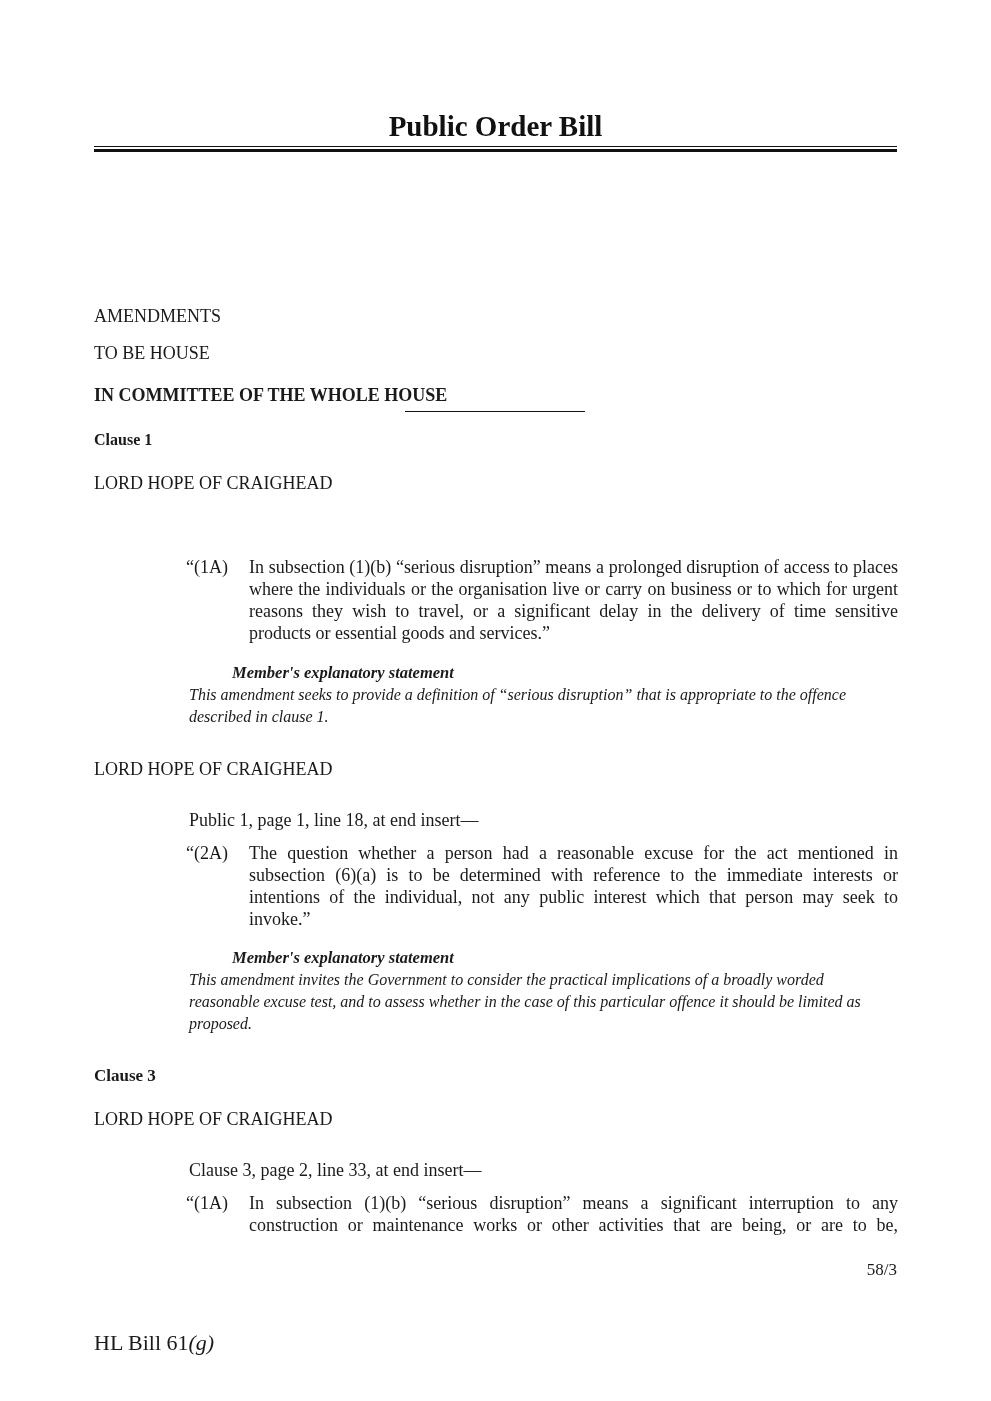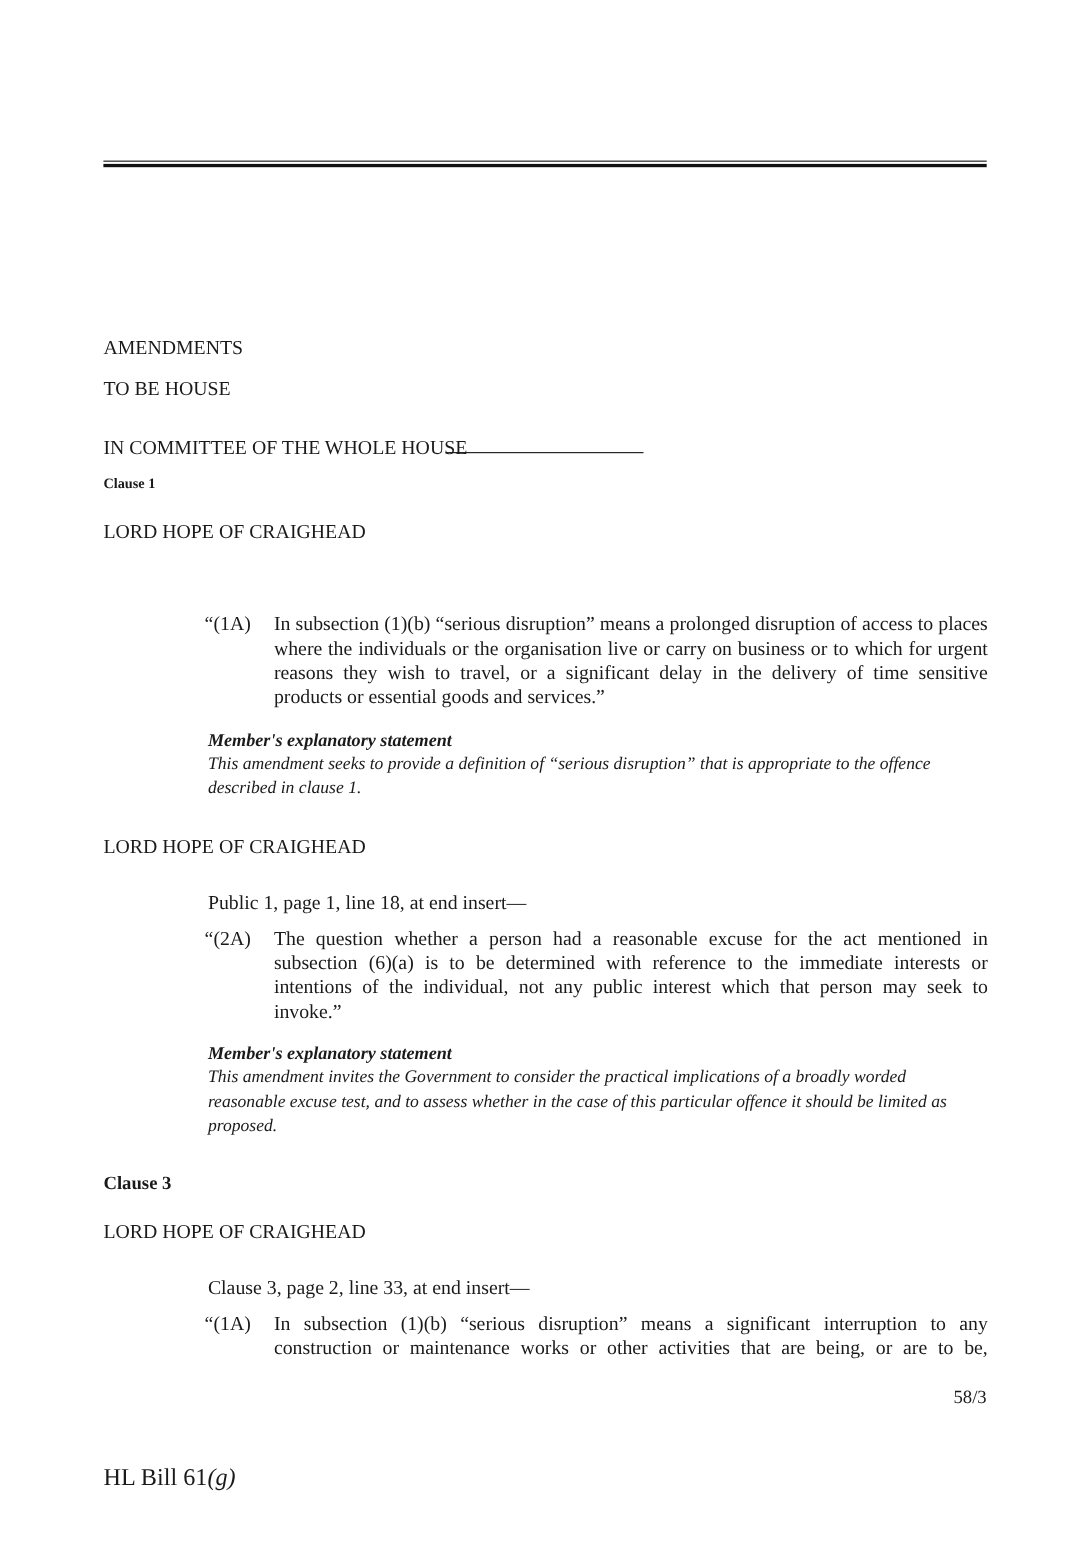--- a/index.html
+++ b/index.html
@@ -82,20 +82,21 @@
       position: absolute;
       left: 189px;
       width: 709px;
       font-size: 16px;
       line-height: 22px;
       font-style: italic;
     }
     .expl .head {
       font-weight: bold;
       font-size: 16.5px;
+      margin-left: 43px;
     }
     .footer-left {
       position: absolute;
       left: 94px;
       top: 1332px;
       font-size: 22px;
       line-height: 22px;
     }
     .footer-right {
       position: absolute;
@@ -103,29 +104,30 @@
       top: 1259px;
       font-size: 17px;
       line-height: 22px;
     }
   </style>
 </head>
 <body>
 
 <div class="page">
 
+  <div class="title">Public Order Bill</div>
   <div class="rule-thin"></div>
   <div class="rule-thick"></div>
 
   <div class="center" style="top:305px;">AMENDMENTS</div>
   <div class="center" style="top:342px;">TO BE HOUSE</div>
-  <div class="center" style="top:396px;">IN COMMITTEE OF THE WHOLE HOUSE</div>
+  <div class="center" style="top:384px;font-weight:bold;">IN COMMITTEE OF THE WHOLE HOUSE</div>
   <div class="small-rule"></div>
 
-  <div class="center bold" style="top:429px; font-size:13px;">Clause 1</div>
+  <div class="center bold" style="top:429px; font-size:16px;">Clause 1</div>
 
   <div class="center" style="top:472px;">LORD HOPE OF CRAIGHEAD</div>
   <div class="amend" style="top:556px;">
     <span class="num">“(1A)</span>
     <div class="body">In subsection (1)(b) “serious disruption” means a prolonged disruption of access to places where the individuals or the organisation live or carry on business or to which for urgent reasons they wish to travel, or a significant delay in the delivery of time sensitive products or essential goods and services.”</div>
   </div>
   <div class="expl" style="top:662px;">
     <div class="head">Member's explanatory statement</div>
     <div>This amendment seeks to provide a definition of “serious disruption” that is appropriate to the offence described in clause 1.</div>
   </div>

